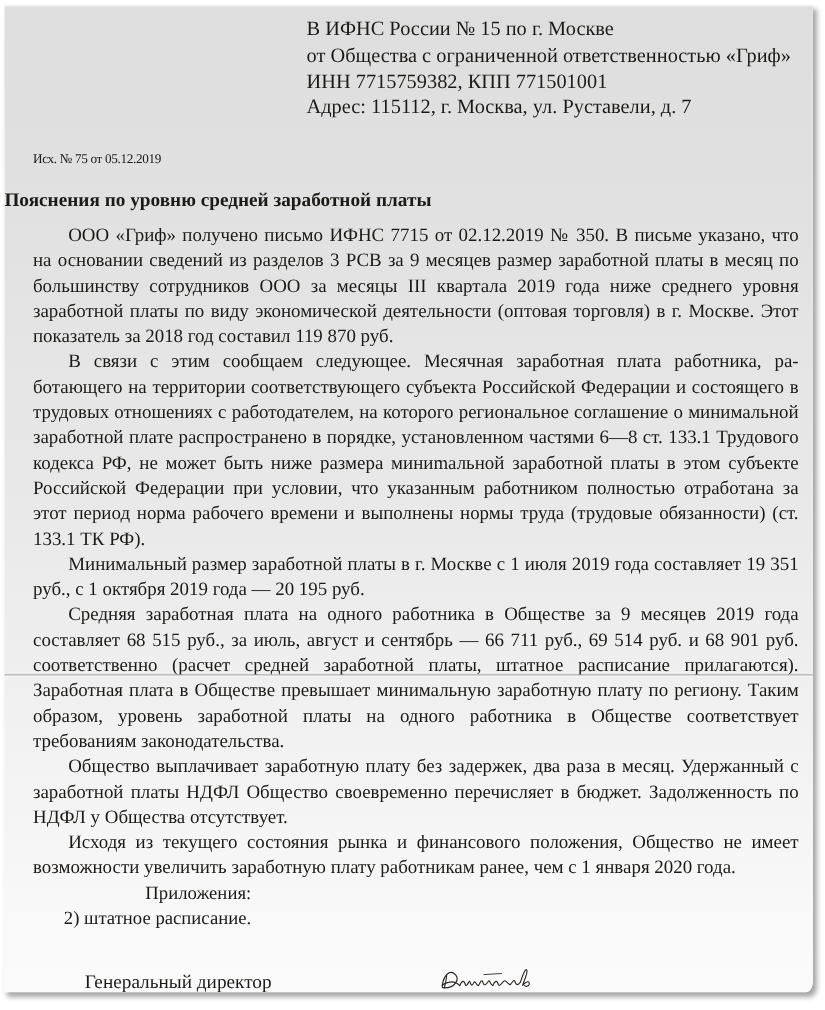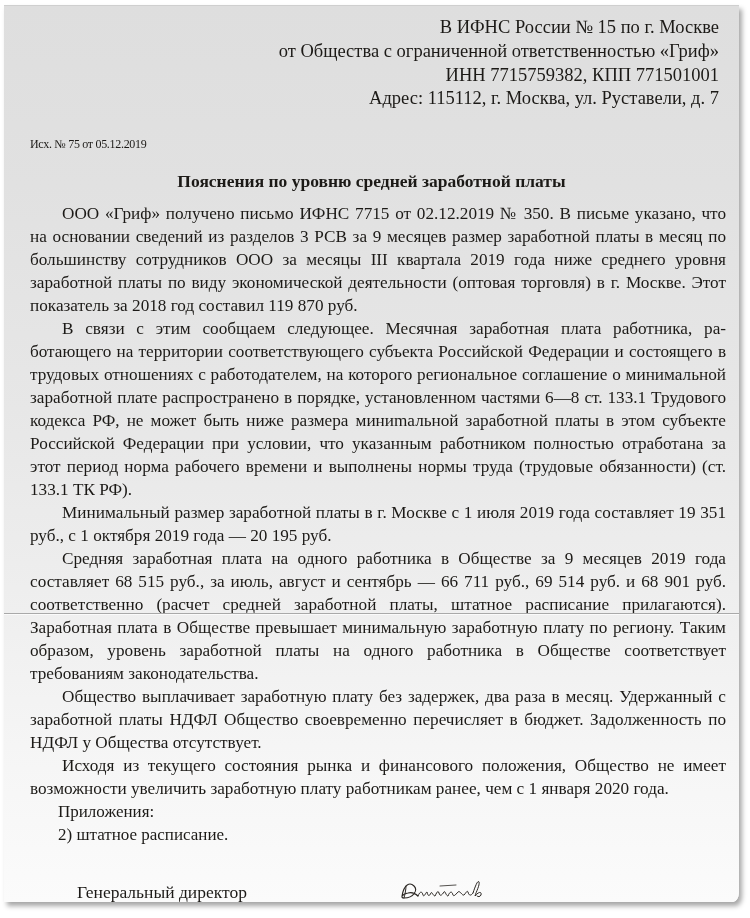--- a/index.html
+++ b/index.html
@@ -32,40 +32,39 @@
     right: 0;
     top: 607px;
     height: 1px;
     background: #a9a9a9;
     box-shadow: 0 1px 0 rgba(255,255,255,0.7);
   }
   .header-block {
     position: absolute;
     right: 20px;
     top: 10px;
-    text-align: right;
     font-family: "Liberation Serif", serif;
     font-size: 18.5px;
     line-height: 23.8px;
   }
   .header-line { display: block; white-space: nowrap; }
   .outgoing {
     position: absolute;
     left: 26px;
     top: 131px;
     font-family: "Liberation Serif", serif;
     font-size: 12px;
     letter-spacing: -0.3px;
   }
   .title {
     position: absolute;
     left: 0;
     right: 0;
     top: 165px;
-    text-align: center;
+    text-align: left;
     font-family: "Liberation Serif", serif;
     font-weight: bold;
     font-size: 17.5px;
   }
   .body-text {
     position: absolute;
     left: 26px;
     top: 196px;
     width: 696px;
     font-family: "Liberation Serif", serif;
@@ -80,21 +79,21 @@
     hyphens: manual;
   }
   .appendix {
     position: absolute;
     left: 54px;
     top: 794px;
     font-family: "Liberation Serif", serif;
     font-size: 17px;
     line-height: 23px;
   }
-  .appendix div { white-space: nowrap; }
+  .appendix div { white-space: nowrap; text-align: right; }
   .signature-row {
     position: absolute;
     left: 26px;
     right: 30px;
     top: 876px;
     font-family: "Liberation Serif", serif;
     font-size: 17.5px;
   }
   .sig-position { position: absolute; left: 0; top: 0; white-space: nowrap; margin-left: 47px; }
   .sig-name { position: absolute; right: 0; top: 0; white-space: nowrap; margin-top: 42px; }

